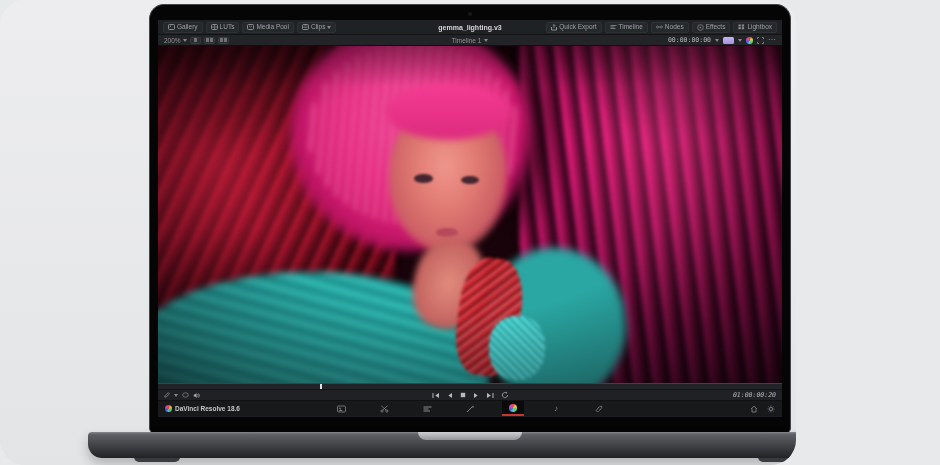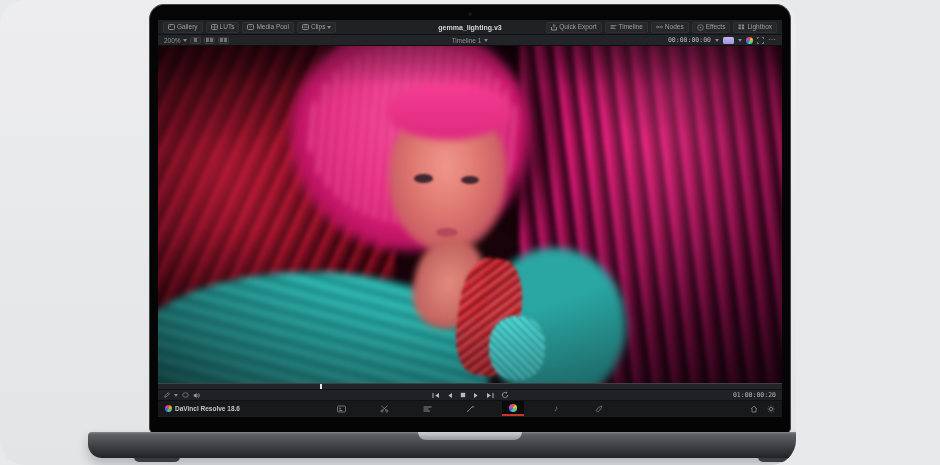--- a/index.html
+++ b/index.html
@@ -105,21 +105,21 @@
 
   
   .scrubber{height:7px;background:#232427;position:relative;border-bottom:1px solid #131416;flex:none;}
   .scrub-line{position:absolute;left:0;right:0;top:0;height:1px;background:#404145;}
   .playhead{position:absolute;left:26%;top:1px;width:2px;height:5px;background:#e2e3e5;}
   .transport{height:11px;background:#202124;border-bottom:1px solid #101113;
     display:flex;align-items:center;padding:0 6px;position:relative;flex:none;}
   .tools{display:flex;align-items:center;gap:4px;z-index:1;}
   .t-center{position:absolute;left:0;right:0;display:flex;justify-content:center;
     align-items:center;gap:7px;}
-  .t-right{margin-left:auto;z-index:1;}
+  .t-right{margin-left:auto;z-index:1;font-style:italic;}
   .tbtn{display:flex;align-items:center;justify-content:center;cursor:default;}
 
   .appbar{height:15px;background:#18191b;display:flex;align-items:center;
     padding:0 7px;position:relative;flex:none;}
   .brand{display:flex;align-items:center;gap:3px;font-size:6.5px;font-weight:bold;
     color:#c7c8cb;z-index:1;}
   .logo{width:7px;height:7px;border-radius:50%;
     background:conic-gradient(#e04444,#d9c23e,#45c94a,#3fc3cc,#4553cc,#c445c9,#e04444);}
   .pages{position:absolute;left:0;right:0;display:flex;justify-content:center;gap:21px;}
   .page-btn{width:22px;height:15px;display:flex;align-items:center;justify-content:center;color:#85878b;}

